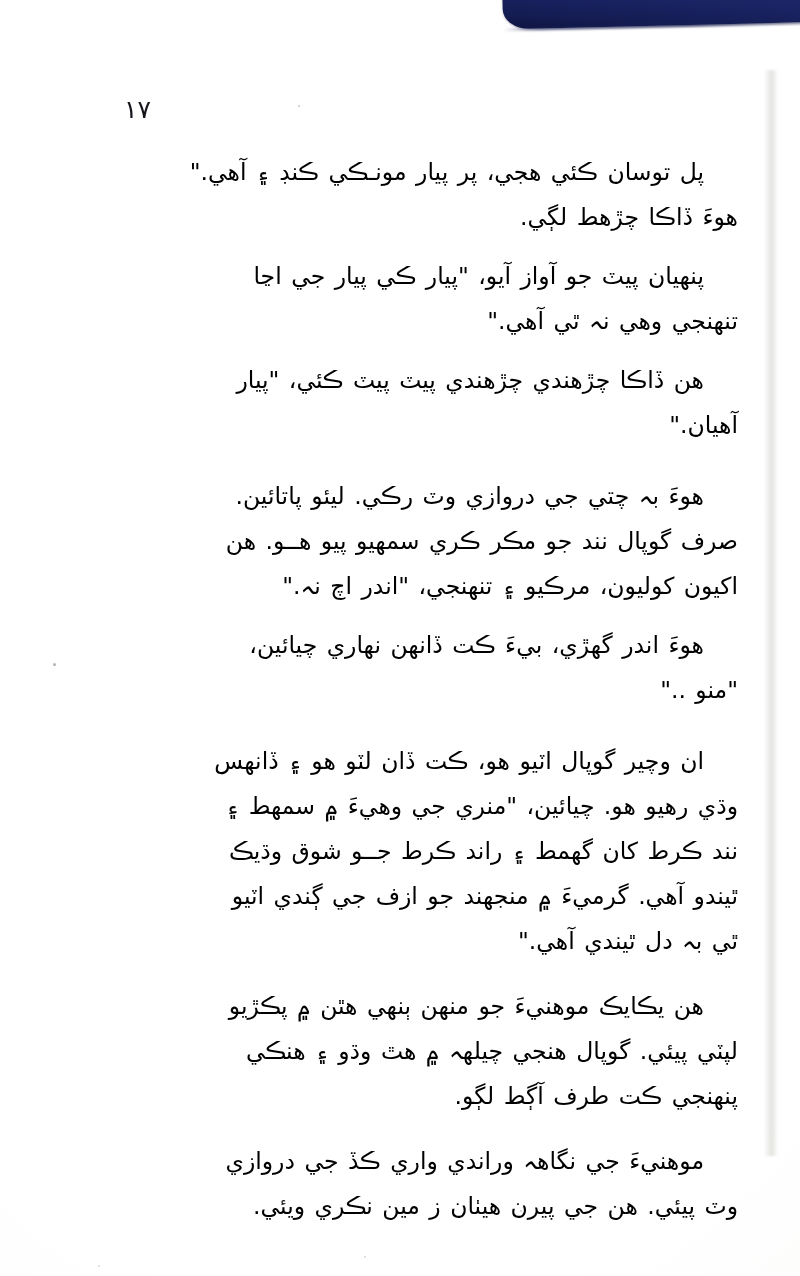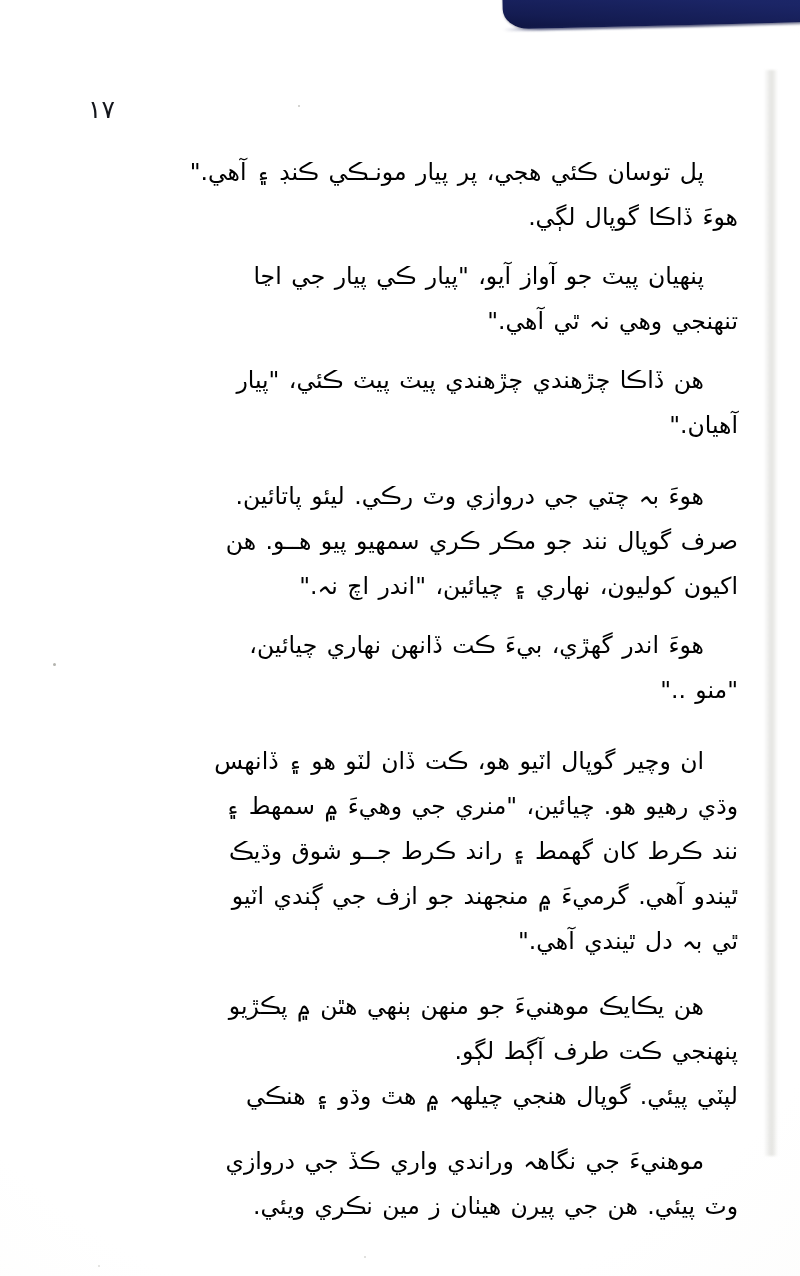--- a/index.html
+++ b/index.html
@@ -74,20 +74,21 @@
        rgba(20,26,70,0.35) 100%);
     filter: blur(1px);
   }
 
   
   .page-body {
     position: absolute;
     inset: 0;
     z-index: 2;
     padding: 0;
+    margin-left: 36px;
   }
 
   .folio {
     position: absolute;
     top: 95px;
     left: 88px;
     font-family: "DejaVu Sans", sans-serif;
     font-size: 25px;
     color: #14161c;
     letter-spacing: 1px;
@@ -156,56 +157,56 @@
   <div class="cover-corner"></div>
 
   <div class="page-body">
 
     <div class="folio">١٧</div>
 
     <div class="text-column">
 
       <p class="para">
         <span>پل توسان ڪئي هجي، پر پيار مونـڪي  ڪنڊ ۽ آهي."</span>
-        <span class="tail-left">هوءَ ڏاڪا گوپال لڳي.</span>
+        <span class="tail-left">هوءَ ڏاڪا چڙهط لڳي.</span>
       </p>
 
       <p class="para">
         <span>پنهيان پيٽ جو آواز آيو، "پيار ڪي پيار جي اڃا</span>
         <span class="tail">تنهنجي وهي نہ ٿي آهي."</span>
       </p>
 
       <p class="para gap-lg">
         <span>هن ڏاڪا چڙهندي چڙهندي پيٽ پيٽ ڪئي، "پيار</span>
         <span class="tail-left">آهيان."</span>
       </p>
 
       <p class="para">
         <span>هوءَ بہ چتي جي دروازي وٽ رڪي. ليئو پاتائين.</span>
         <span class="tail-right">صرف گوپال نند جو مڪر ڪري سمهيو پيو هــو. هن</span>
-        <span class="tail-right">اکيون کوليون، نهاري ۽ چيائين، "اندر اچ نہ."</span>
+        <span class="tail-right">اکيون کوليون، مرڪيو ۽ تنهنجي، "اندر اچ نہ."</span>
       </p>
 
       <p class="para gap-lg">
         <span>هوءَ اندر گهڙي، بيءَ ڪت ڏانهن نهاري چيائين،</span>
         <span class="tail-left">"منو .."</span>
       </p>
 
       <p class="para gap-md">
         <span>ان وچير گوپال اٽيو هو،  ڪت ڏان لٽو هو ۽ ڏانهس</span>
         <span class="tail-right">وڌي رهيو هو. چيائين، "منري جي وهيءَ ۾ سمهط ۽</span>
         <span class="tail-right">نند ڪرط کان گهمط ۽ راند ڪرط جــو شوق وڌيڪ</span>
         <span class="tail-right">ٿيندو آهي. گرميءَ ۾ منجھند جو ازف جي ڳندي اٽيو</span>
         <span class="tail">ٿي بہ دل ٿيندي آهي."</span>
       </p>
 
       <p class="para gap-md">
         <span>هن يڪايڪ موهنيءَ جو منهن ٻنهي هٿن ۾ پڪڙيو</span>
+        <span class="tail-right">لپٽي پيئي. گوپال هنجي چيلهہ ۾ هٿ وڌو ۽ هنڪي</span>
         <span class="tail-right">پنهنجي ڪت طرف آڳط لڳو.</span>
-        <span class="tail-right">لپٽي پيئي. گوپال هنجي چيلهہ ۾ هٿ وڌو ۽ هنڪي</span>
       </p>
 
       <p class="para">
         <span>موهنيءَ جي نگاهہ وراندي واري ڪڏ جي دروازي</span>
         <span class="tail-right">وٽ پيئي. هن جي پيرن هيٺان ز مين نڪري ويئي.</span>
       </p>
 
     </div>
   </div>
 

